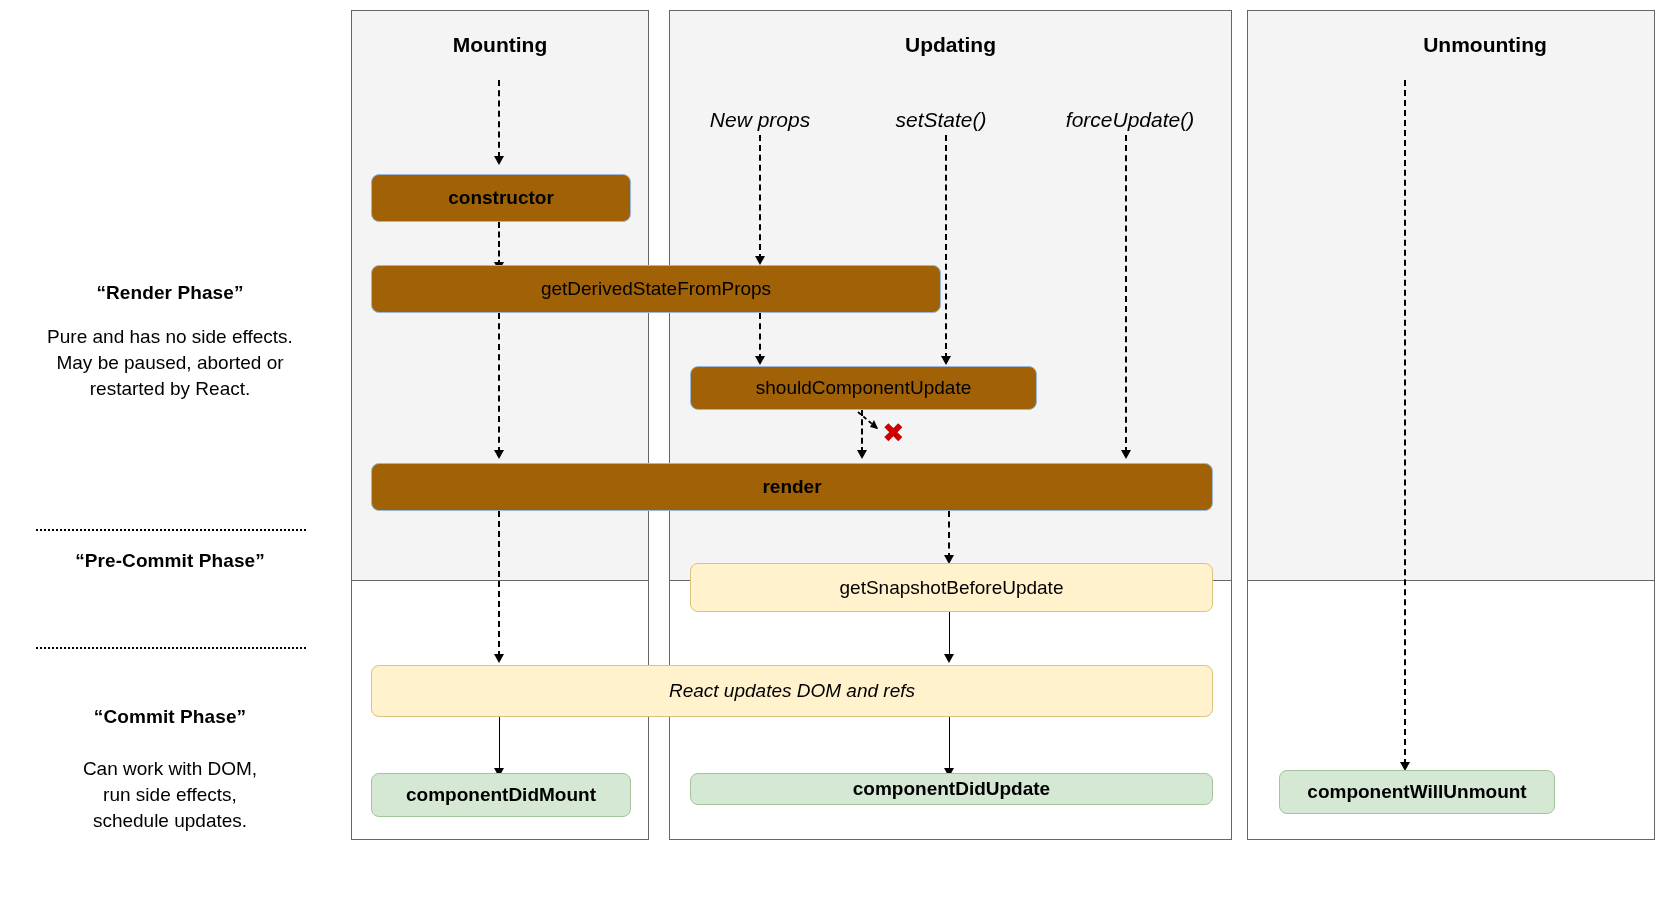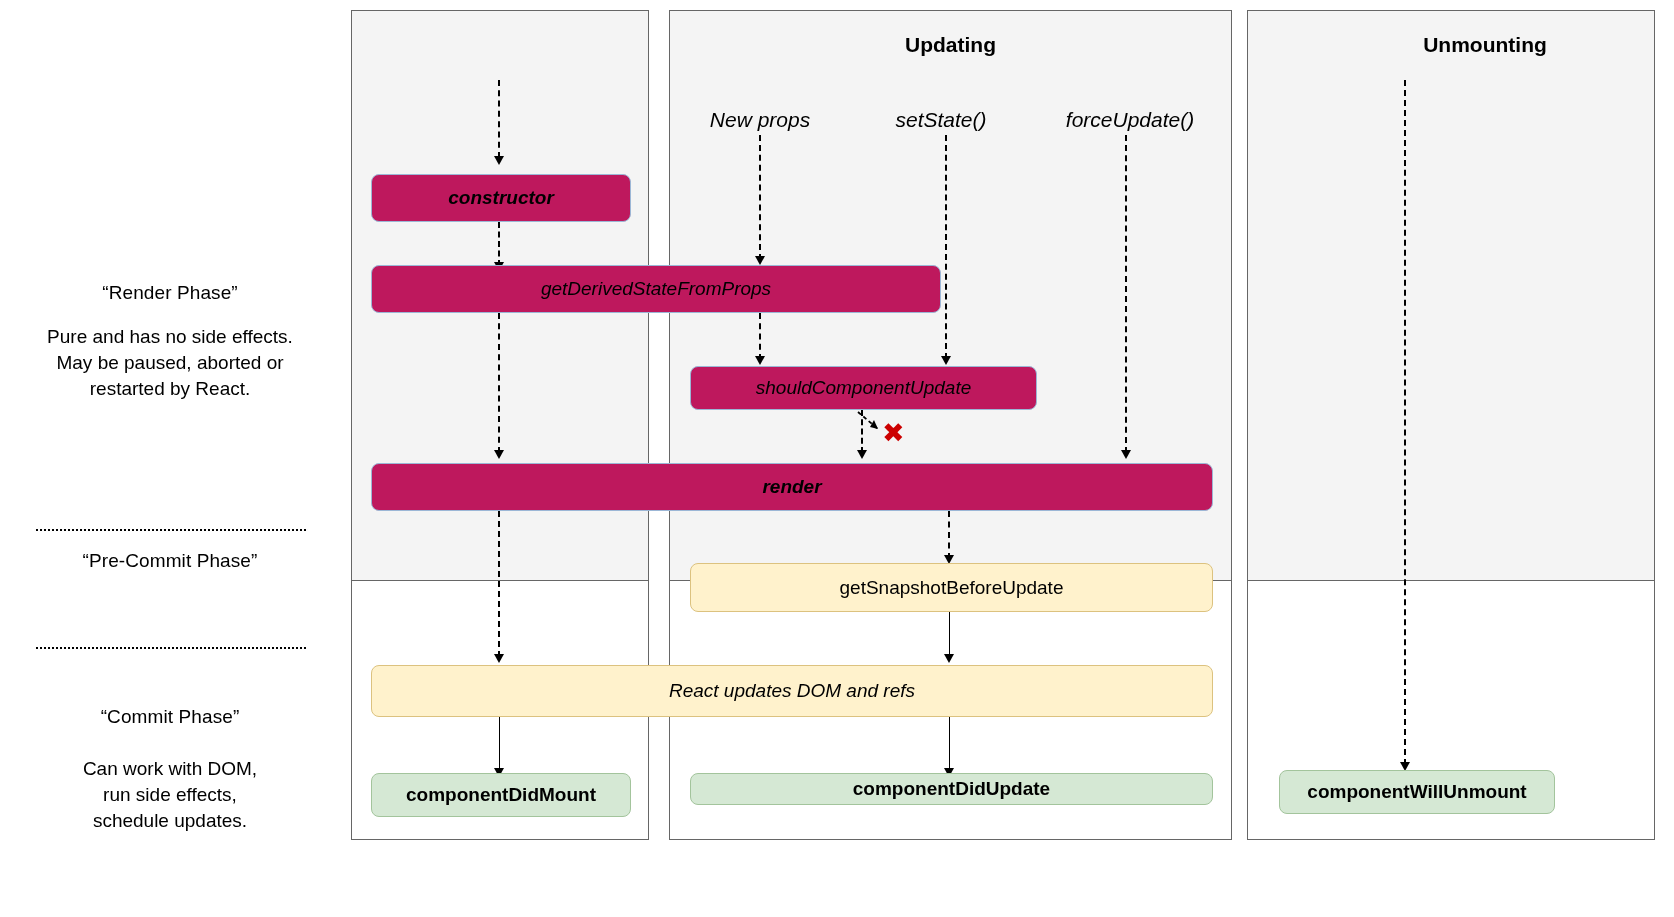--- a/index.html
+++ b/index.html
@@ -11,21 +11,21 @@
     font-family: "Liberation Sans", sans-serif;
     color: #000000;
     overflow: hidden;
   }
   #root { position: relative; width: 1674px; height: 917px; }
 
   
   .legend { position: absolute; left: 0; top: 0; width: 340px; height: 917px; }
   .legend-title {
     position: absolute; width: 340px; text-align: center;
-    font-weight: normal; font-size: 19px; letter-spacing: .1px;
+    font-weight: bold; font-size: 19px; letter-spacing: .1px;
   }
   .legend-body {
     position: absolute; width: 340px; text-align: center;
     font-size: 19px; line-height: 26px;
   }
   .legend-sep {
     position: absolute; left: 36px; width: 270px; height: 0;
     border-top: 2px dotted #000;
   }
 
@@ -53,21 +53,21 @@
   
   .node {
     position: absolute;
     box-sizing: border-box;
     border-radius: 8px;
     display: flex; align-items: center; justify-content: center;
     font-size: 19px;
     text-align: center;
     white-space: nowrap;
   }
-  .node.blue   { background: #be185d; border: 1px solid #9cb7d6; font-style: italic; }
+  .node.blue   { background: #a16207; border: 1px solid #9cb7d6; }
   .node.yellow { background: #fff2cc; border: 1px solid #dcc27f; }
   .node.green  { background: #d5e8d4; border: 1px solid #a3c49c; }
   .node.bold   { font-weight: bold; }
   .node.italic { font-style: italic; }
 
   
   .trigger {
     position: absolute; font-style: italic; font-size: 21px;
     text-align: center; white-space: nowrap;
   }
@@ -123,20 +123,21 @@
   <div class="col-frame" style="left:351px; top:10px; width:298px; height:830px;"></div>
 
   <div class="col-shade" style="left:351px; top:10px; width:298px; height:571px;"></div>
 
   <div class="col-frame" style="left:669px; top:10px; width:563px; height:830px;"></div>
   <div class="col-shade" style="left:669px; top:10px; width:563px; height:571px;"></div>
 
   <div class="col-frame" style="left:1247px; top:10px; width:408px; height:830px;"></div>
   <div class="col-shade" style="left:1247px; top:10px; width:408px; height:571px;"></div>
 
+  <div class="col-title" style="left:351px; top:33px; width:298px;">Mounting</div>
   <div class="col-title" style="left:669px; top:33px; width:563px;">Updating</div>
   <div class="col-title" style="left:1247px; top:33px; width:408px;padding-left:34px;">Unmounting</div>
 
   <div class="trigger" style="left:660px; top:108px; width:200px;">New props</div>
   <div class="trigger" style="left:846px; top:108px; width:190px;">setState()</div>
   <div class="trigger" style="left:1024px; top:108px; width:212px;">forceUpdate()</div>
 
   <div class="edge-dashed" style="left:498px; top:80px; height:78px;"></div>
   <div class="arrowhead" style="left:494px; top:156px;"></div>
 

